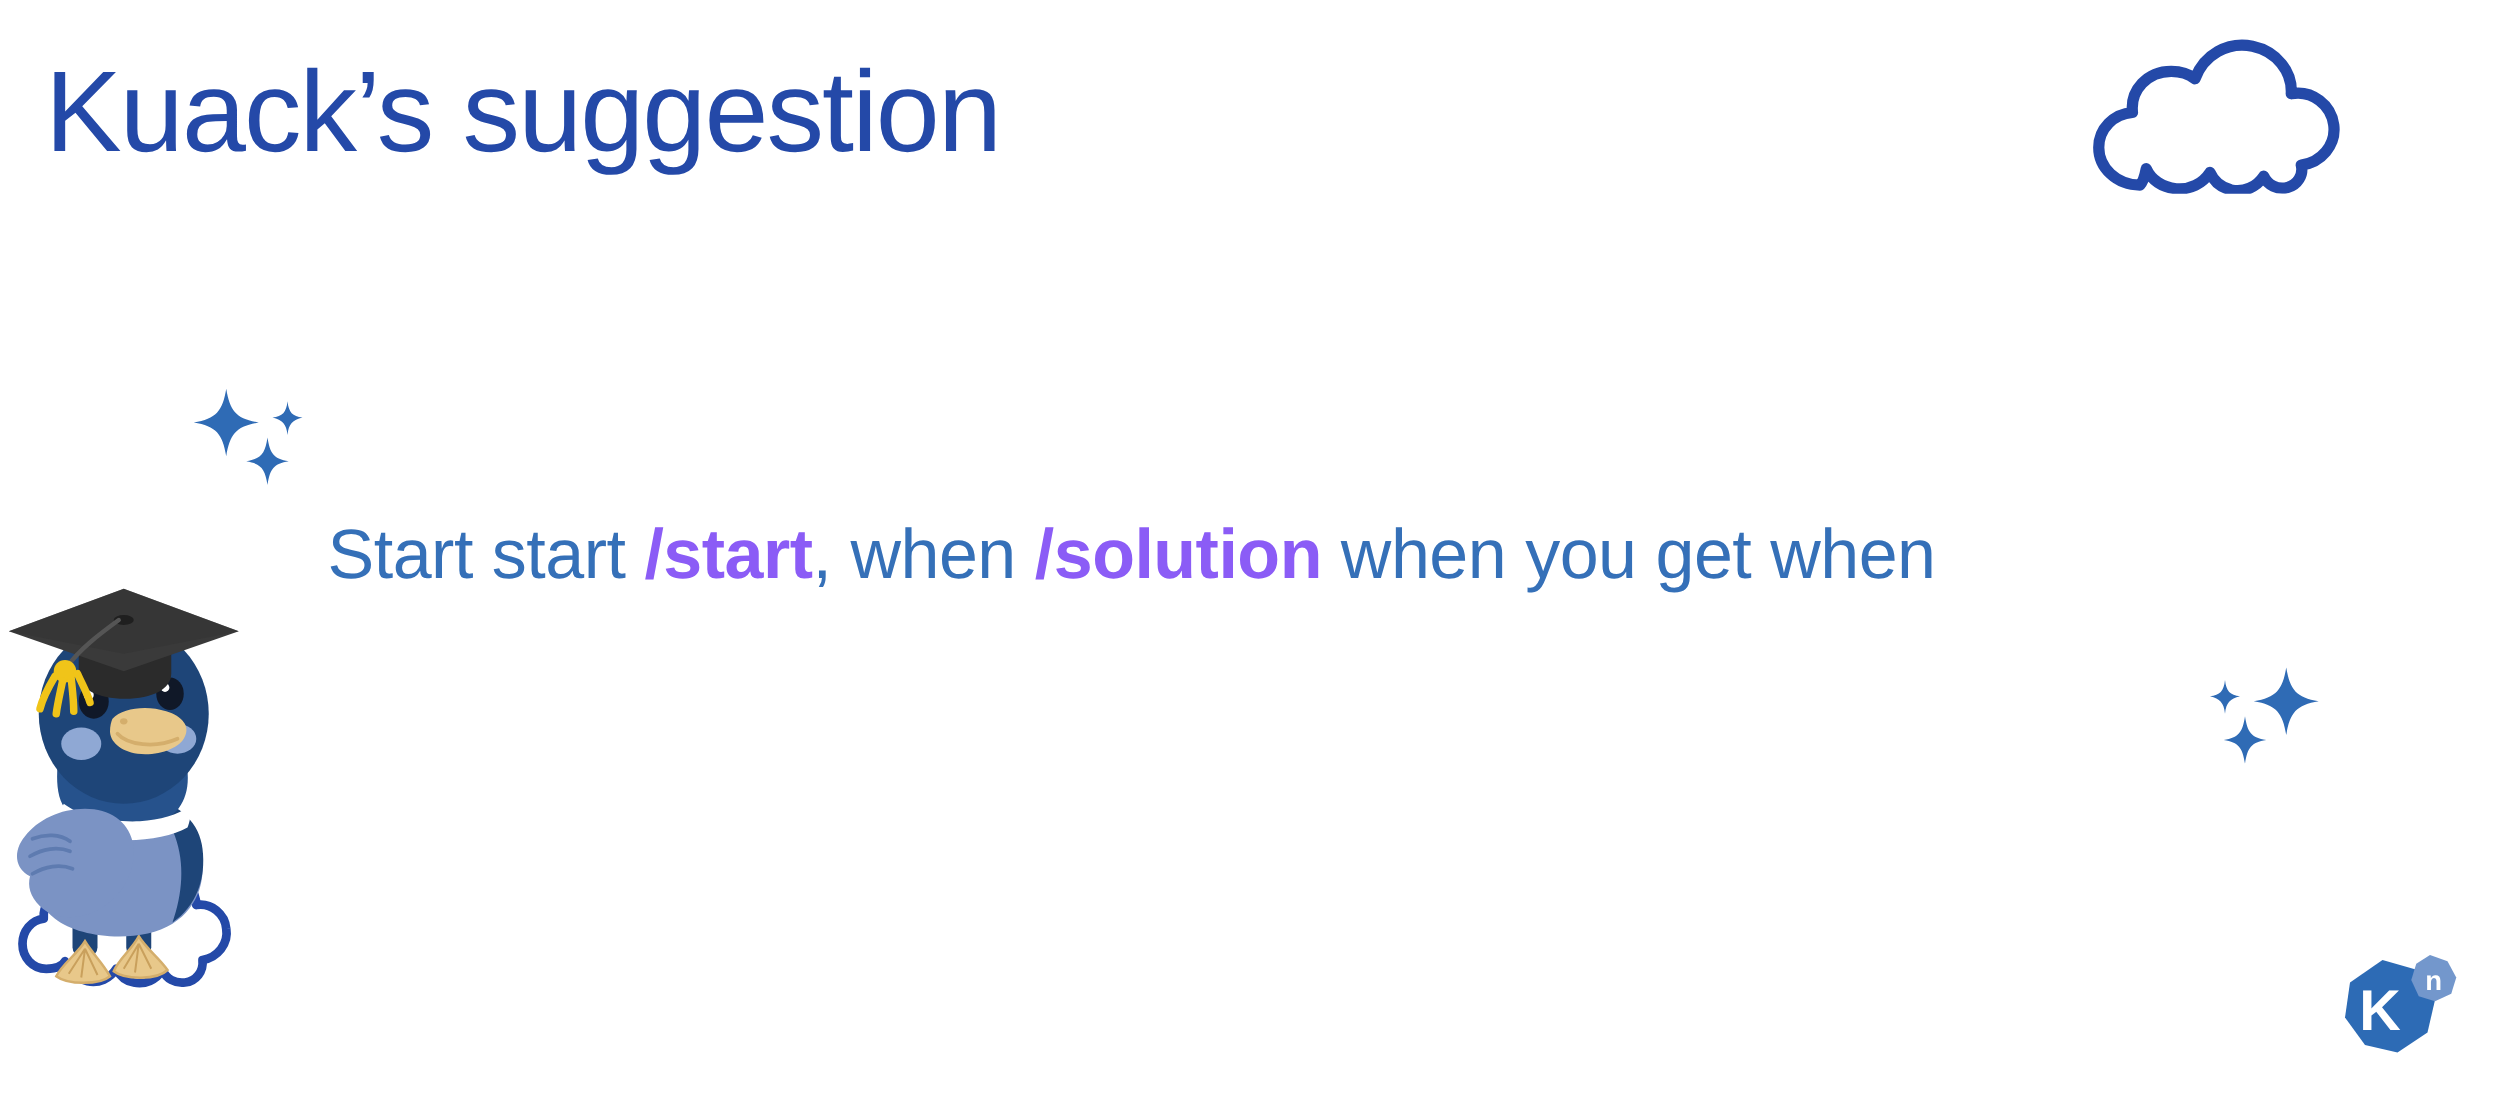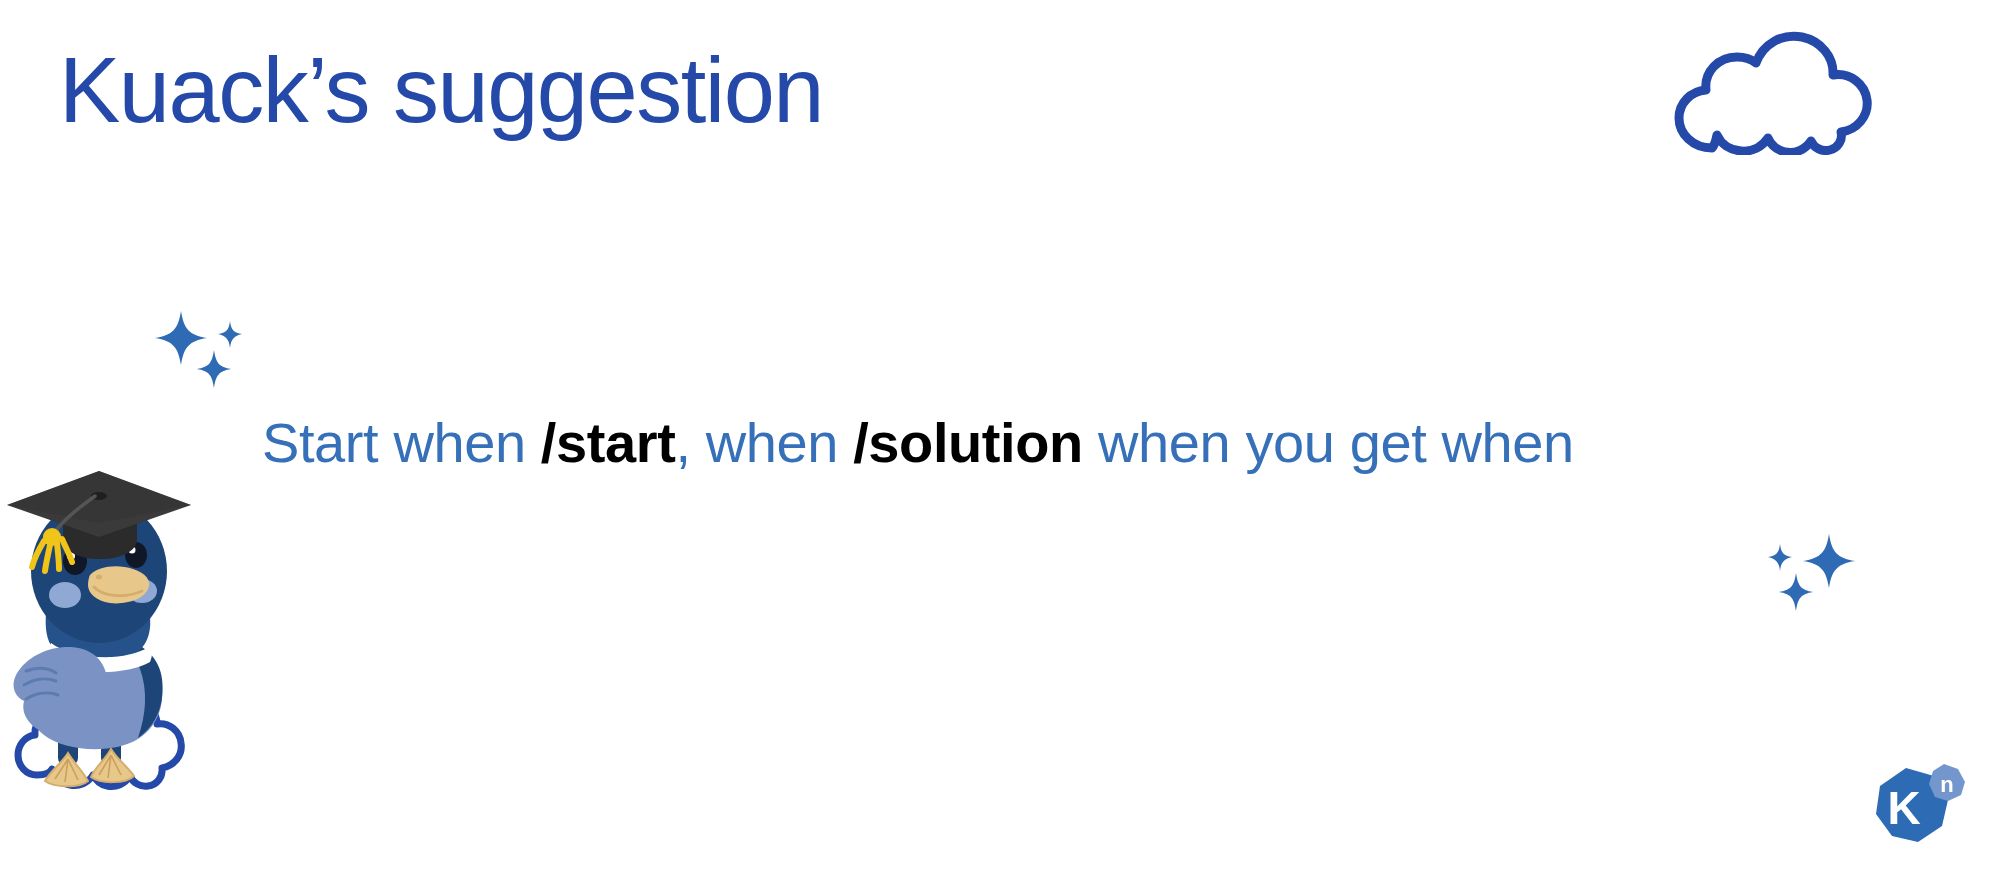--- a/index.html
+++ b/index.html
@@ -16,21 +16,21 @@
     position: relative;
     width: 1999px;
     height: 878px;
     background: #ffffff;
     overflow: hidden;
   }
 
   
   .slide-title {
     position: absolute;
-    left: 59px;
+    left: 36px;
     top: 44px;
     font-size: 92px;
     line-height: 1.0;
     letter-spacing: -1.5px;
     font-weight: 400;
     color: #2449A8;
     white-space: nowrap;
   }
 
   
@@ -40,21 +40,21 @@
     top: 415px;
     font-size: 56px;
     line-height: 1.0;
     letter-spacing: -0.4px;
     font-weight: 400;
     color: #3570B8;
     white-space: nowrap;
   }
   .body-line .cmd {
     font-weight: 700;
-    color: #000000;
+    color: #8b5cf6;
   }
 
   
   .cloud-outline {
     position: absolute;
     left: 1665px;
     top: 30px;
     width: 215px;
     height: 125px;
   }
@@ -84,21 +84,21 @@
     height: 96px;
   }
 </style>
 </head>
 <body>
 
 <div class="slide">
 
   <div class="slide-title">Kuack’s suggestion</div>
 
-  <div class="body-line"><span>Start when </span><span class="cmd">/start</span><span>, when </span><span class="cmd">/solution</span><span> when you get when</span></div>
+  <div class="body-line"><span>Start start </span><span class="cmd">/start</span><span>, when </span><span class="cmd">/solution</span><span> when you get when</span></div>
 
   <div class="cloud-outline">
     <svg viewBox="0 0 215 125" width="215" height="125">
       <path d="M47,118
                C28,118 14,104 14,88
                C14,73 26,61 41,60
                C39,42 53,27 72,27
                C79,27 86,29 91,33
                C98,14 117,3 137,7
                C156,11 169,27 168,45

